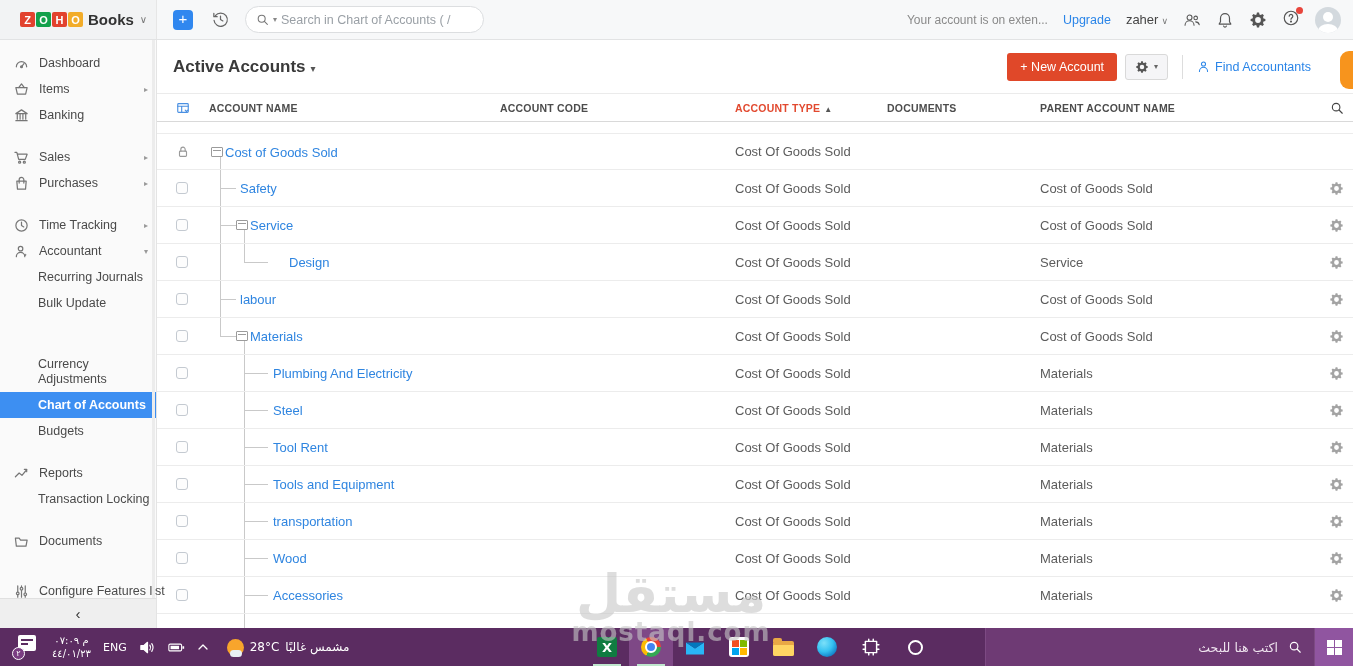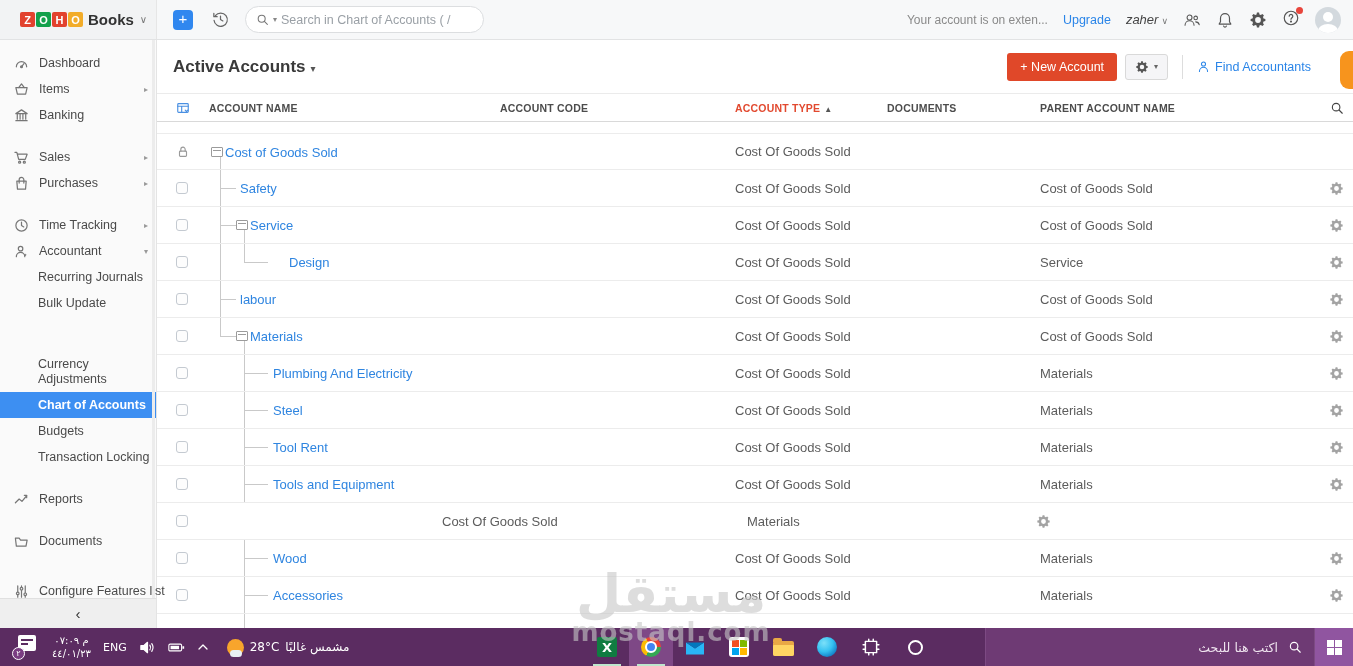--- a/index.html
+++ b/index.html
@@ -18,21 +18,21 @@
   .plus-btn { width:20px; height:20px; background:#3087ef; color:#fff; border-radius:4px; font-size:15px; line-height:18px; text-align:center; margin-left:16px; cursor:pointer; flex:none; }
   .hist { width:19px; height:19px; color:#666; margin-left:18px; flex:none; }
   .search-pill { margin-left:15px; width:239px; height:27px; background:#fff; border:1px solid #dcdee0; border-radius:14px; display:flex; align-items:center; padding:0 10px; gap:4px; }
   .search-pill .mag { width:13px; height:13px; color:#777; }
   .search-pill .caret { font-size:8px; color:#888; }
   .search-pill input { border:none; outline:none; background:transparent; font-size:12.5px; color:#444; width:170px; font-family:inherit; }
   .search-pill input::placeholder { color:#9aa0a6; }
   .tb-right { margin-left:auto; display:flex; align-items:center; padding-right:12px; gap:15px; }
   .notice { font-size:12px; color:#8a8a8a; }
   .upgrade { font-size:12.5px; color:#2a85e8; cursor:pointer; }
-  .username { font-size:13px; color:#444; cursor:pointer;font-style:italic; }
+  .username { font-size:13px; color:#444; cursor:pointer; }
   .username .caret { font-size:9px; color:#777; margin-left:3px; }
   .tbicon { width:18px; height:18px; color:#555; cursor:pointer; position:relative; }
   .help-wrap { position:relative; }
   .help-dot { position:absolute; top:-2px; right:-3px; width:7px; height:7px; background:#e8453c; border-radius:50%; }
   .avatar { width:26px; height:26px; background:#d3d9de; border-radius:50%; position:relative; overflow:hidden; cursor:pointer; }
   .avatar::before { content:""; position:absolute; top:5px; left:8px; width:10px; height:10px; background:#fff; border-radius:50%; }
   .avatar::after { content:""; position:absolute; top:17px; left:3px; width:20px; height:14px; background:#fff; border-radius:50%; }
 
   
   .sidebar { position:absolute; top:40px; left:0; bottom:38px; width:157px; background:#fafafa; border-right:1px solid #e4e4e4; z-index:10; }
@@ -289,31 +289,31 @@
       </div>
       <div class="side-item sub wrap">
         <span class="lbl">Currency Adjustments</span>
       </div>
       <div class="side-item sub active">
         <span class="lbl">Chart of Accounts</span>
       </div>
       <div class="side-item sub">
         <span class="lbl">Budgets</span>
       </div>
+      <div class="side-item gap">
+        <span class="ic sic">
+          <svg viewBox="0 0 16 16" fill="none" stroke="currentColor" stroke-width="1.3" stroke-linecap="round" stroke-linejoin="round">
+            <path d="M1.5 11.5l4-4 3 2.5 5-6"></path>
+            <path d="M11 3.5h2.5V6"></path>
+          </svg>
+        </span>
+        <span class="lbl">Reports</span>
+      </div>
       <div class="side-item sub">
         <span class="lbl">Transaction Locking</span>
-      </div>
-      <div class="side-item gap">
-        <span class="ic sic">
-          <svg viewBox="0 0 16 16" fill="none" stroke="currentColor" stroke-width="1.3" stroke-linecap="round" stroke-linejoin="round">
-            <path d="M1.5 11.5l4-4 3 2.5 5-6"></path>
-            <path d="M11 3.5h2.5V6"></path>
-          </svg>
-        </span>
-        <span class="lbl">Reports</span>
       </div>
       <div class="side-item gap">
         <span class="ic sic">
           <svg viewBox="0 0 16 16" fill="none" stroke="currentColor" stroke-width="1.3" stroke-linecap="round" stroke-linejoin="round">
             <path d="M1.5 4.5h4l1.5 2h7l-1.2 6.5H2.5l-1-8.5z"></path>
           </svg>
         </span>
         <span class="lbl">Documents</span>
       </div>
       <div class="side-item gap2">
@@ -596,20 +596,25 @@
           <div class="ic rowgear">
             <svg viewBox="0 0 20 20" fill="currentColor">
               <path d="M18.2 11.2v-2.4l-2.1-.5a6.3 6.3 0 00-.6-1.5l1.1-1.8-1.7-1.7-1.8 1.1c-.5-.3-1-.5-1.5-.6L11.2 1.7H8.8l-.4 2.1c-.5.1-1 .3-1.5.6L5.1 3.3 3.4 5l1.1 1.8c-.3.5-.5 1-.6 1.5l-2.1.5v2.4l2.1.5c.1.5.3 1 .6 1.5l-1.1 1.8 1.7 1.7 1.8-1.1c.5.3 1 .5 1.5.6l.4 2.1h2.4l.4-2.1c.5-.1 1-.3 1.5-.6l1.8 1.1 1.7-1.7-1.1-1.8c.3-.5.5-1 .6-1.5l2.1-.5zM10 13.2a3.2 3.2 0 110-6.4 3.2 3.2 0 010 6.4z"></path>
             </svg>
           </div>
         </div>
       </div>
       <div class="trow">
         <div class="c c0">
           <div class="cb"></div>
+        </div>
+        <div class="c c1">
+          <div class="vl full" style="left: 39px;"></div>
+          <div class="hb" style="left: 39px; width: 24px;"></div>
+          <a class="name-link" href="#" style="left: 68px;">transportation</a>
         </div>
         <div class="c c2"></div>
         <div class="c c3">Cost Of Goods Sold</div>
         <div class="c c4"></div>
         <div class="c c5">Materials</div>
         <div class="c c6">
           <div class="ic rowgear">
             <svg viewBox="0 0 20 20" fill="currentColor">
               <path d="M18.2 11.2v-2.4l-2.1-.5a6.3 6.3 0 00-.6-1.5l1.1-1.8-1.7-1.7-1.8 1.1c-.5-.3-1-.5-1.5-.6L11.2 1.7H8.8l-.4 2.1c-.5.1-1 .3-1.5.6L5.1 3.3 3.4 5l1.1 1.8c-.3.5-.5 1-.6 1.5l-2.1.5v2.4l2.1.5c.1.5.3 1 .6 1.5l-1.1 1.8 1.7 1.7 1.8-1.1c.5.3 1 .5 1.5.6l.4 2.1h2.4l.4-2.1c.5-.1 1-.3 1.5-.6l1.8 1.1 1.7-1.7-1.1-1.8c.3-.5.5-1 .6-1.5l2.1-.5zM10 13.2a3.2 3.2 0 110-6.4 3.2 3.2 0 010 6.4z"></path>
             </svg>

